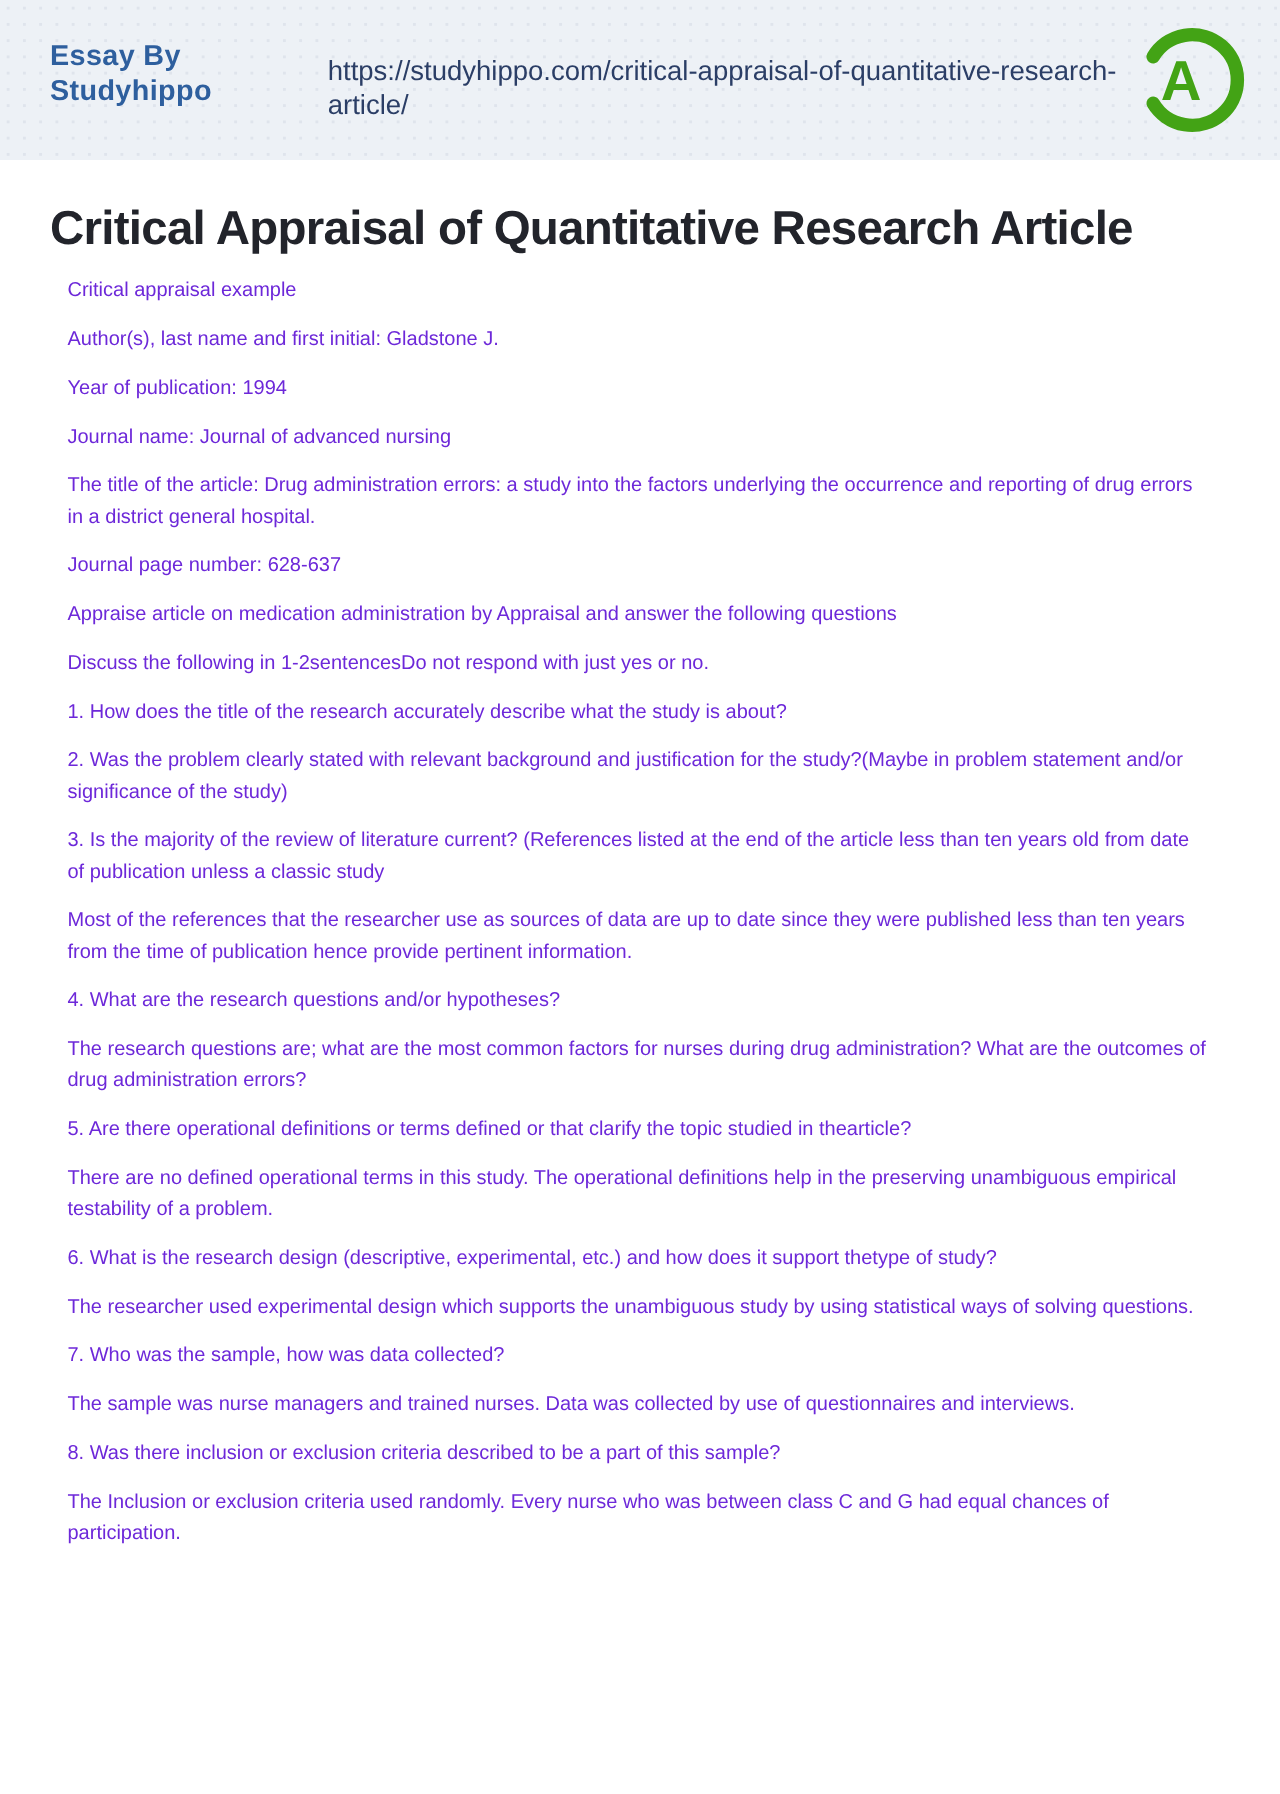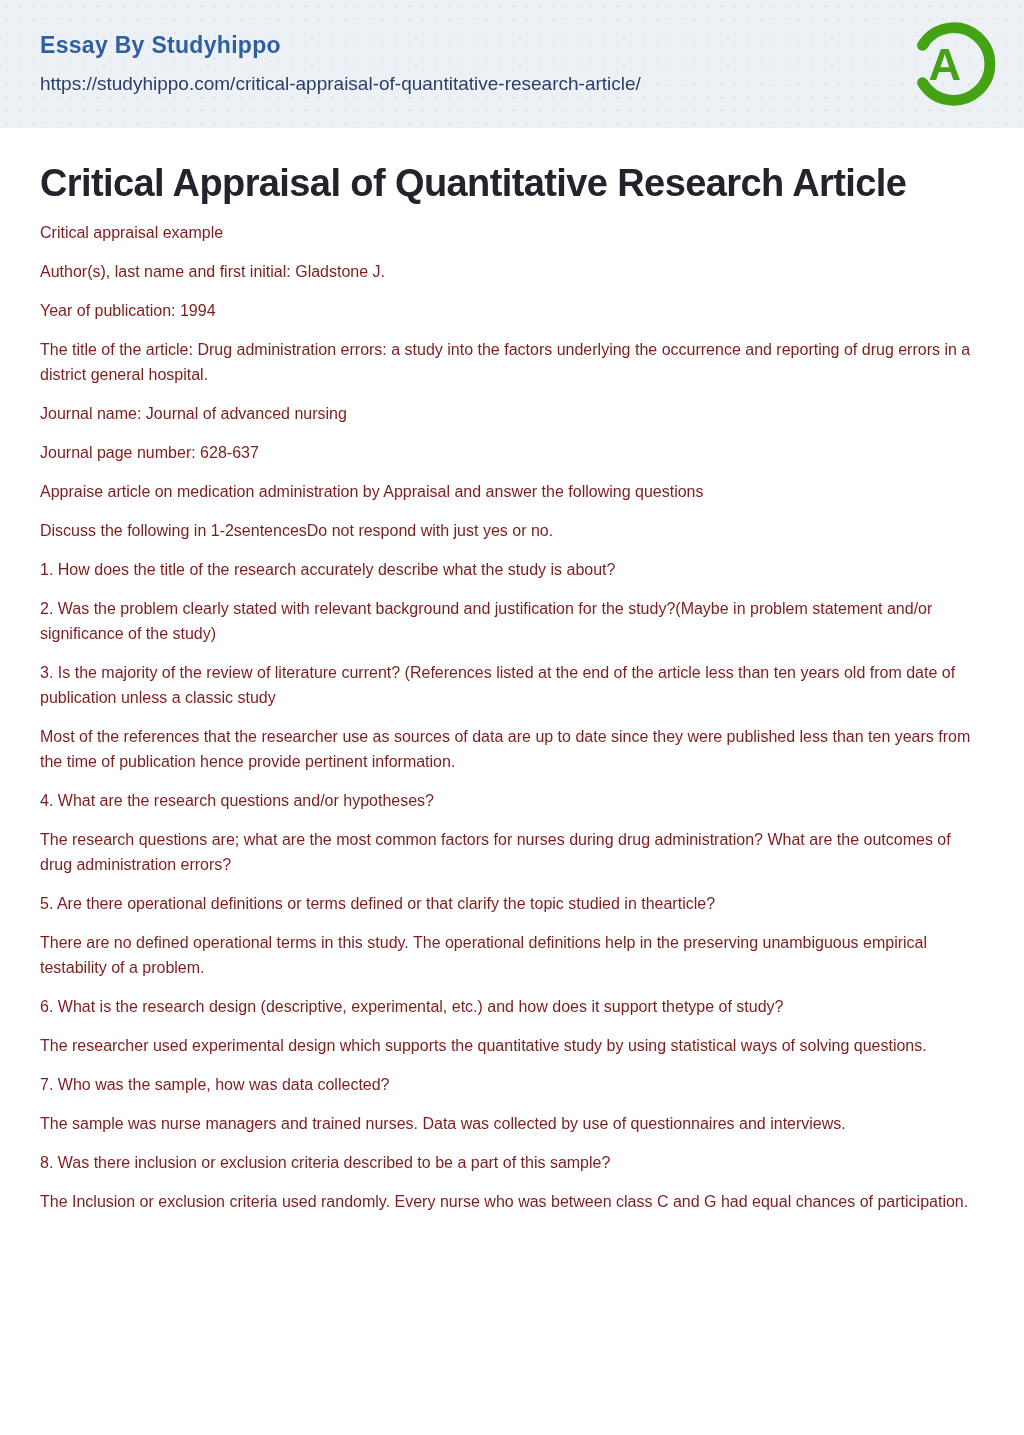--- a/index.html
+++ b/index.html
@@ -15,31 +15,31 @@
     width: 100%;
     height: 128px;
     background-color: #edf1f6;
     background-image: radial-gradient(circle, #dfe4ec 1.2px, rgba(0,0,0,0) 1.3px);
     background-size: 13px 13px;
     display: flex;
     align-items: center;
     justify-content: space-between;
     padding: 0 22px 0 40px;
   }
-  .header-text { display: flex; flex-direction: column; }
+  .header-text { display: flex; }
   .site-name {
     color: #2e5f9e;
     font-size: 23px;
     font-weight: 700;
     letter-spacing: 0.3px;
     line-height: 1.2;
   }
   .site-url {
     color: #2b3e66;
-    font-size: 19px;
+    font-size: 22px;
     margin-top: 13px;
     text-decoration: none;
     line-height: 1.2;
   }
   .logo { width: 98px; height: 98px; flex: 0 0 auto; }
   .logo svg { display: block; width: 100%; height: 100%; }
   .logo-letter {
     font-family: "Liberation Sans", sans-serif;
     font-weight: 700;
   }
@@ -51,22 +51,22 @@
     font-weight: 800;
     color: #22242b;
     letter-spacing: -0.6px;
     line-height: 1.15;
     margin: 13px 0 8px 0;
     max-width: 944px;
   }
   .article-body p {
     font-size: 16px;
     line-height: 25px;
-    color: #7f1d1d;
-    margin: 14px 0;
+    color: #6d28d9;
+    margin: 14px 14px;
     max-width: 944px;
   }
 </style>
 </head>
 <body>
 
 <div class="page">
 
   <header class="header">
     <div class="header-text">
@@ -80,35 +80,35 @@
       </svg>
     </div>
   </header>
 
   <main class="content">
     <h1 class="article-title">Critical Appraisal of Quantitative Research Article</h1>
     <div class="article-body" id="article-body">
         <p>Critical appraisal example</p>
         <p>Author(s), last name and first initial: Gladstone J.</p>
         <p>Year of publication: 1994</p>
+        <p>Journal name: Journal of advanced nursing</p>
         <p>The title of the article: Drug administration errors: a study into the factors underlying the occurrence and reporting of drug errors in a district general hospital.</p>
-        <p>Journal name: Journal of advanced nursing</p>
         <p>Journal page number: 628-637</p>
         <p>Appraise article on medication administration by Appraisal and answer the following questions</p>
         <p>Discuss the following in 1-2sentencesDo not respond with just yes or no.</p>
         <p>1. How does the title of the research accurately describe what the study is about?</p>
         <p>2. Was the problem clearly stated with relevant background and justification for the study?(Maybe in problem statement and/or significance of the study)</p>
         <p>3. Is the majority of the review of literature current? (References listed at the end of the article less than ten years old from date of publication unless a classic study</p>
         <p>Most of the references that the researcher use as sources of data are up to date since they were published less than ten years from the time of publication hence provide pertinent information.</p>
         <p>4. What are the research questions and/or hypotheses?</p>
         <p>The research questions are; what are the most common factors for nurses during drug administration? What are the outcomes of drug administration errors?</p>
         <p>5. Are there operational definitions or terms defined or that clarify the topic studied in thearticle?</p>
         <p>There are no defined operational terms in this study. The operational definitions help in the preserving unambiguous empirical testability of a problem.</p>
         <p>6. What is the research design (descriptive, experimental, etc.) and how does it support thetype of study?</p>
-        <p>The researcher used experimental design which supports the quantitative study by using statistical ways of solving questions.</p>
+        <p>The researcher used experimental design which supports the unambiguous study by using statistical ways of solving questions.</p>
         <p>7. Who was the sample, how was data collected?</p>
         <p>The sample was nurse managers and trained nurses. Data was collected by use of questionnaires and interviews.</p>
         <p>8. Was there inclusion or exclusion criteria described to be a part of this sample?</p>
         <p>The Inclusion or exclusion criteria used randomly. Every nurse who was between class C and G had equal chances of participation.</p>
       </div>
   </main>
 
 </div>
 
 </body></html>

